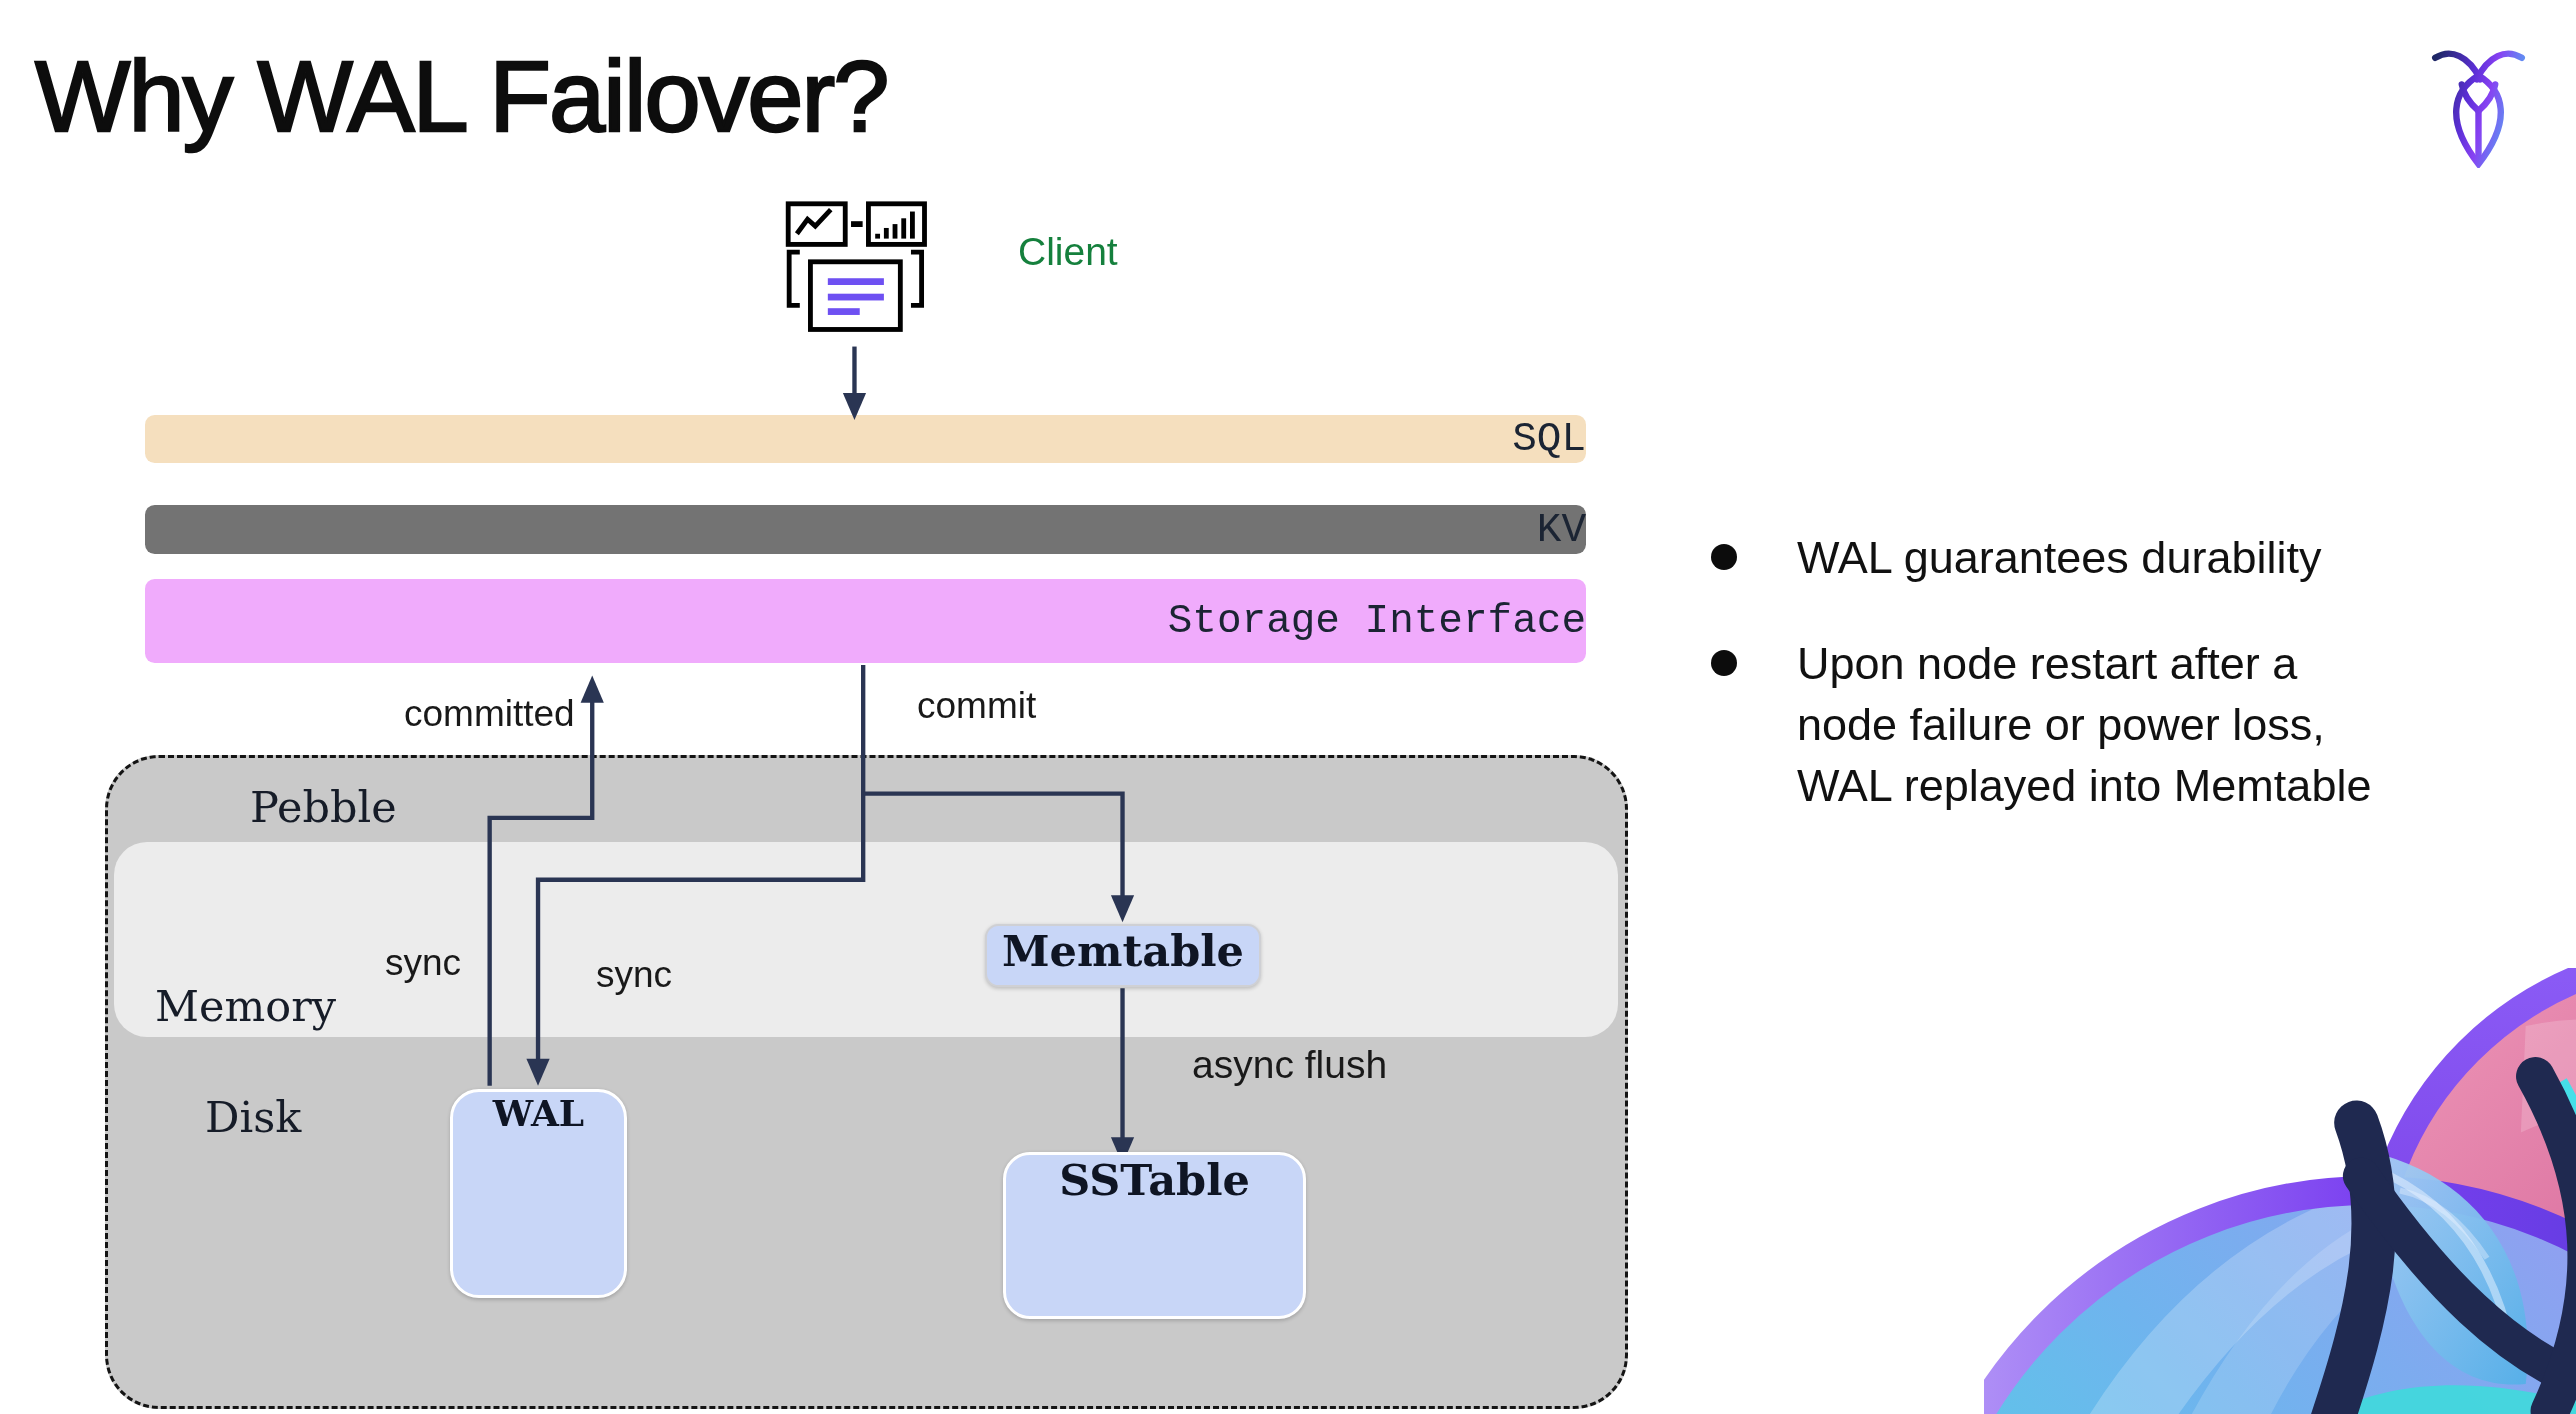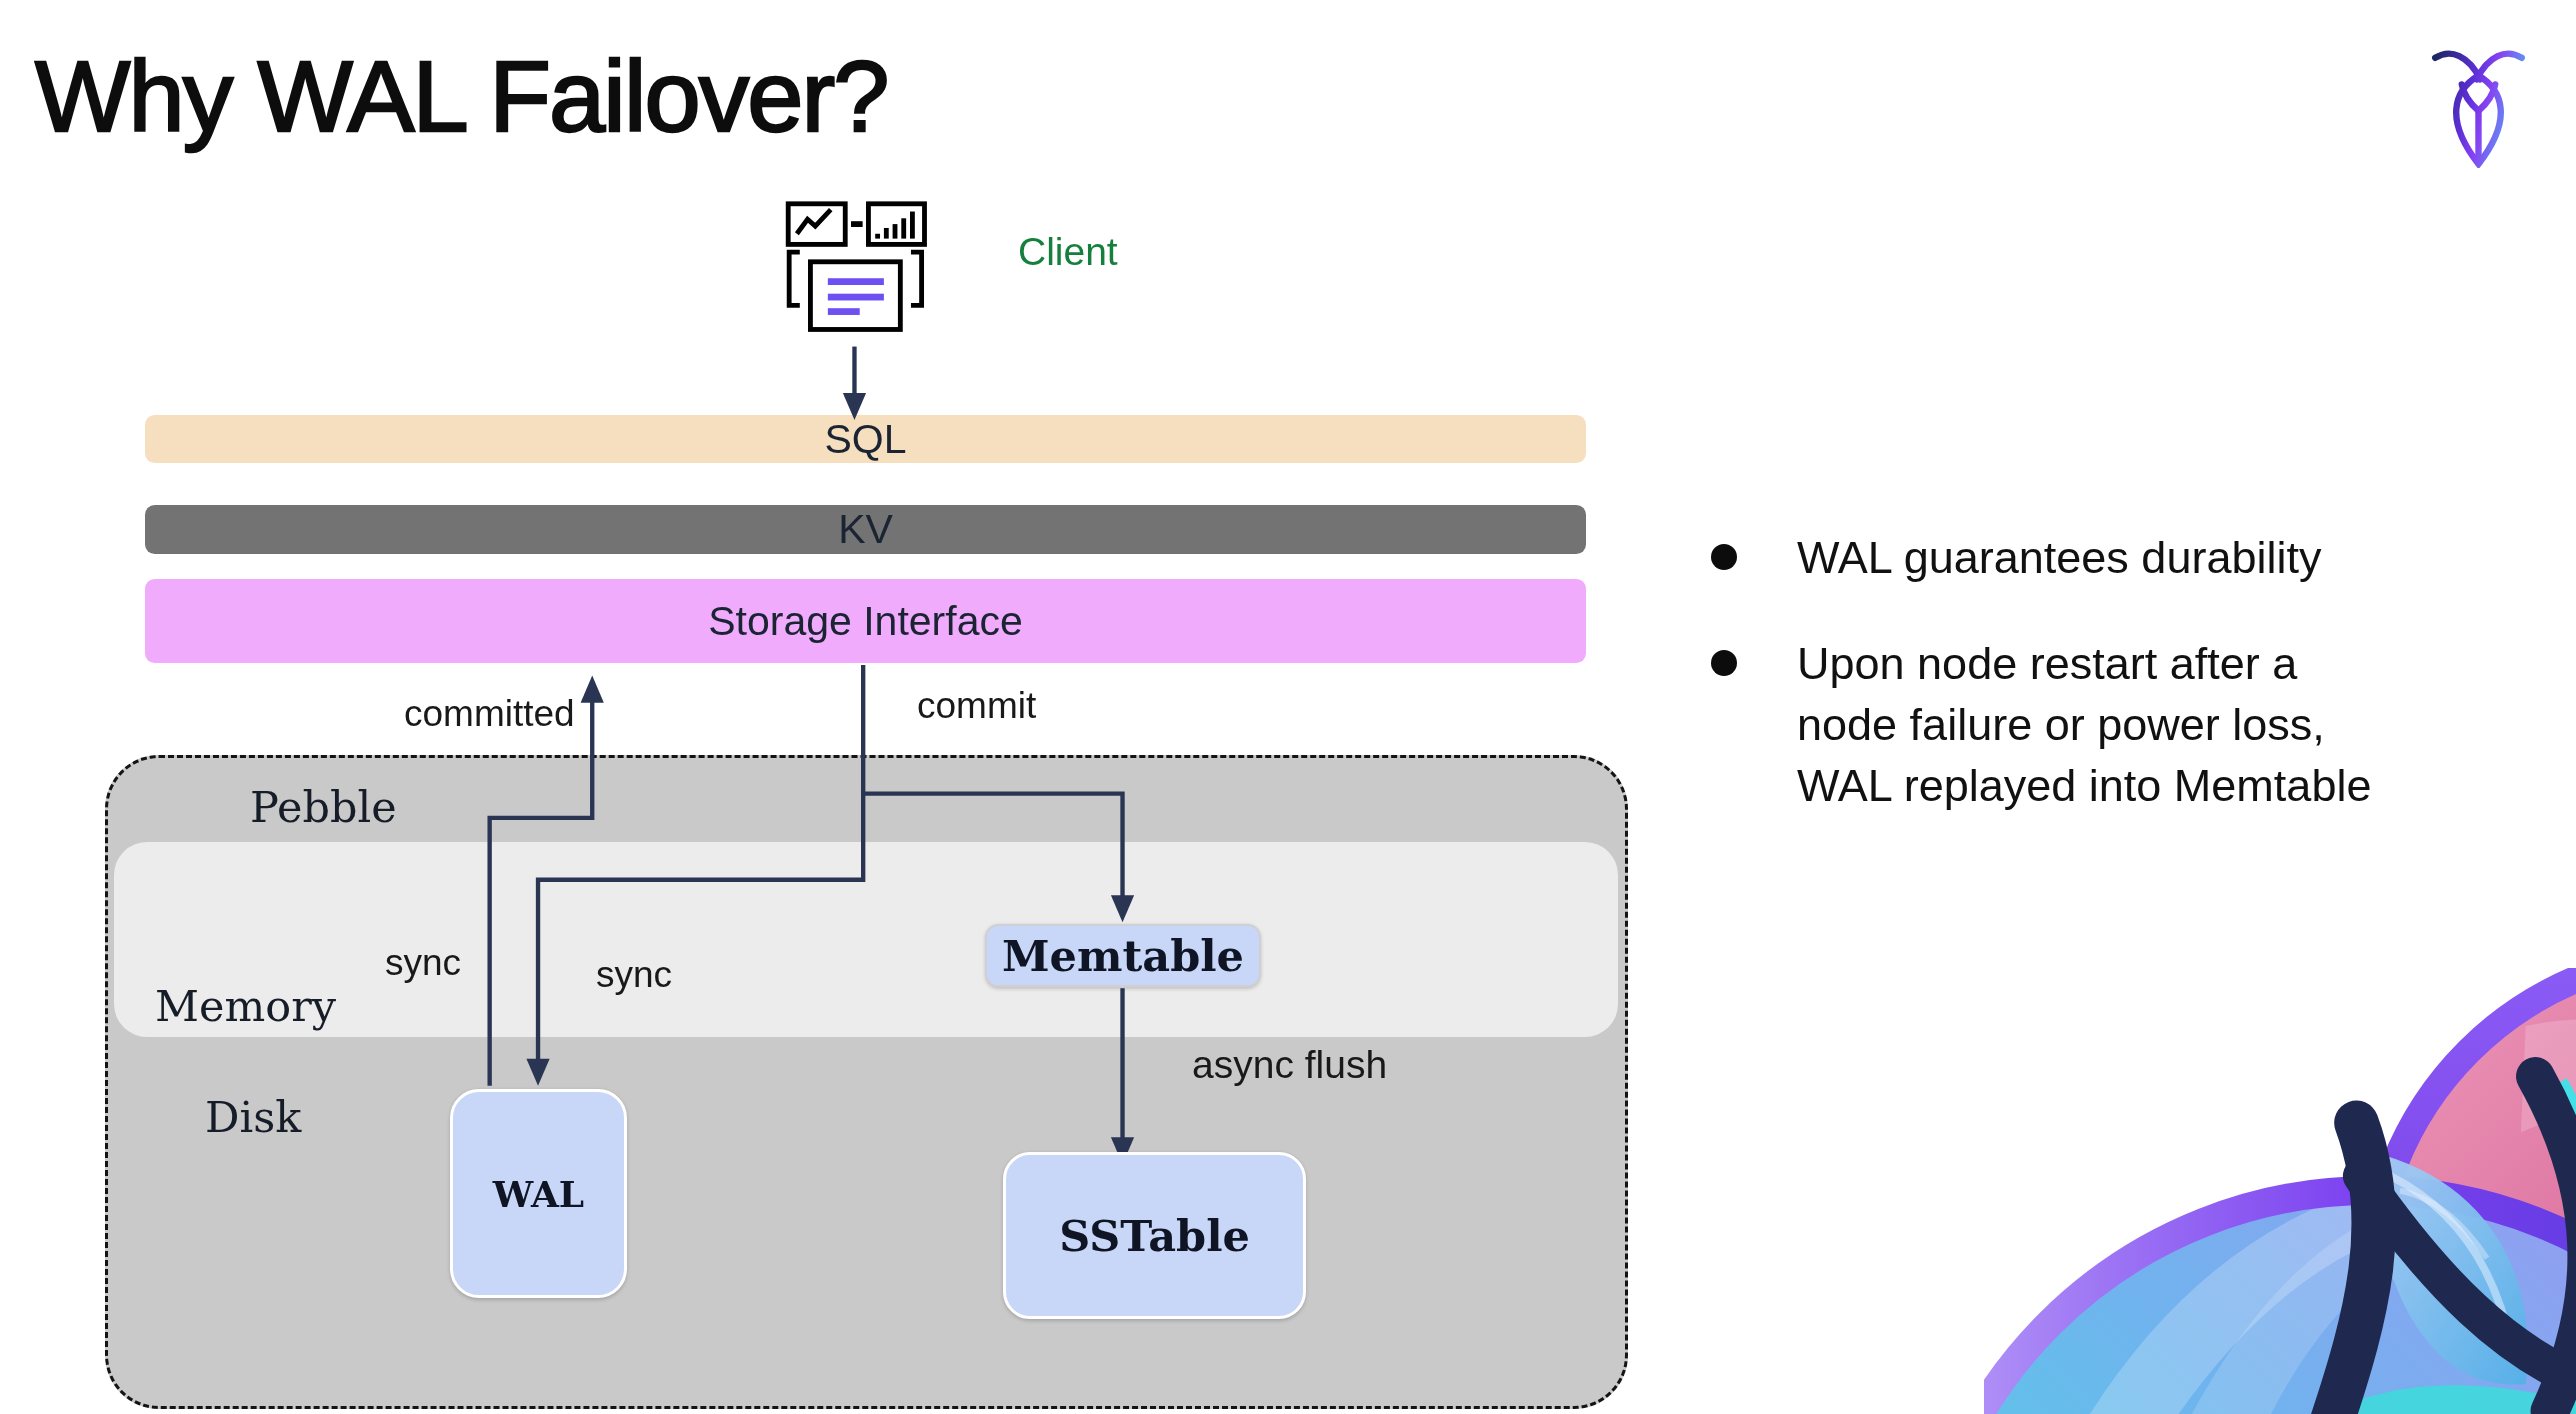--- a/index.html
+++ b/index.html
@@ -5,41 +5,41 @@
   html,body{margin:0;padding:0;background:#fff;}
   #slide{position:relative;width:2576px;height:1415px;overflow:hidden;background:#ffffff;
          font-family:"Liberation Sans",sans-serif;color:#111;}
   .abs{position:absolute;}
   
   .title{left:35px;top:39px;font-size:101px;font-weight:normal;letter-spacing:-1.9px;color:#0d0d0d;
          -webkit-text-stroke:2.4px #0d0d0d;}
   
   .client-label{left:1018px;top:230px;font-size:39px;color:#15803d;}
   
-  .bar{left:145px;width:1441px;border-radius:9.7px;display:flex;align-items:center;justify-content:center;
-       font-family:Liberation Sans, sans-serif;font-size:41px;color:#1b2433;z-index:2;}
+  .bar{left:145px;width:1441px;border-radius:9.7px;display:flex;align-items:center;justify-content:flex-end;
+       font-family:Liberation Mono, monospace;font-size:41px;color:#1b2433;z-index:2;}
   .bar-sql{top:415px;height:48px;}
   .bar-kv{top:505px;height:49px;}
   .bar-storage{top:579px;height:84px;}
   
   .pebble{left:105px;top:755px;width:1523px;height:654px;background:#c9c9c9;border:3.9px dashed #141414;
           border-radius:54px;box-sizing:border-box;z-index:0;}
   .memory{left:114px;top:842px;width:1504px;height:195px;background:#ececec;border-radius:33px;z-index:1;}
   .serif-label{font-family:"DejaVu Serif","Liberation Serif",serif;font-size:43px;color:#161c28;z-index:5;}
   .lbl-pebble{left:225px;top:782px;margin-left:25px;}
   .lbl-memory{left:155px;top:981px;}
   .lbl-disk{left:205px;top:1092px;}
   .sans-label{font-size:37px;color:#191919;z-index:5;}
   .lbl-committed{left:404px;top:693px;}
   .lbl-commit{left:917px;top:685px;}
   .lbl-sync1{left:385px;top:942px;}
   .lbl-sync2{left:596px;top:954px;}
   .lbl-async{left:1192px;top:1043px;font-size:39px;}
   
-  .node{background:#c8d6f7;display:flex;align-items:center;justify-content:center;z-index:4;
+  .node{background:#c8d6f7;display:flex;align-items:flex-start;justify-content:center;z-index:4;
         font-family:"DejaVu Serif","Liberation Serif",serif;font-weight:bold;color:#0f1524;
         box-sizing:border-box;box-shadow:0 1.9px 3.9px rgba(0,0,0,.18);}
   .node-wal{left:450px;top:1089px;width:177px;height:209px;border:3.9px solid #ffffff;border-radius:29px;font-size:36px;}
   .node-memtable{left:985px;top:924px;width:276px;height:63px;border:2.9px solid #cfd0d4;border-radius:13.5px;font-size:43px;}
   .node-sstable{left:1003px;top:1152px;width:303px;height:167px;border:3.9px solid #ffffff;border-radius:27px;font-size:43px;}
   
   .edges{left:0;top:0;z-index:3;}
   
   .bullets{left:1711px;top:527px;width:871px;z-index:2;}
   .bullet{display:flex;align-items:flex-start;margin-bottom:45px;}

